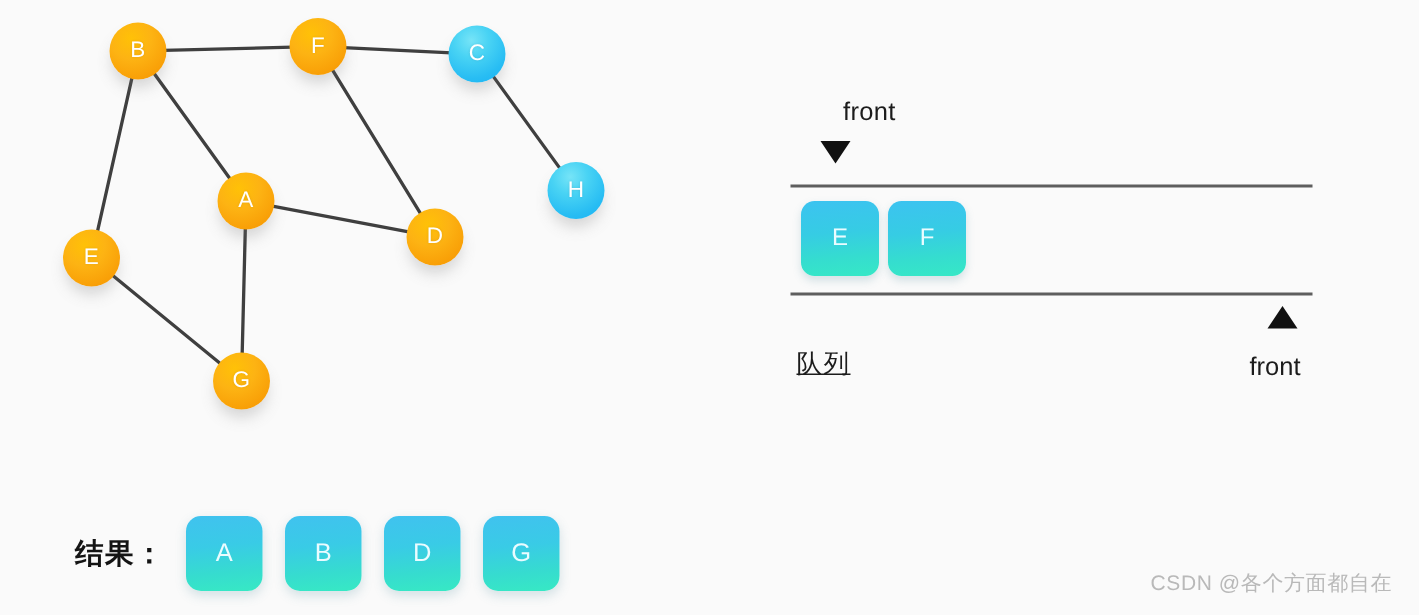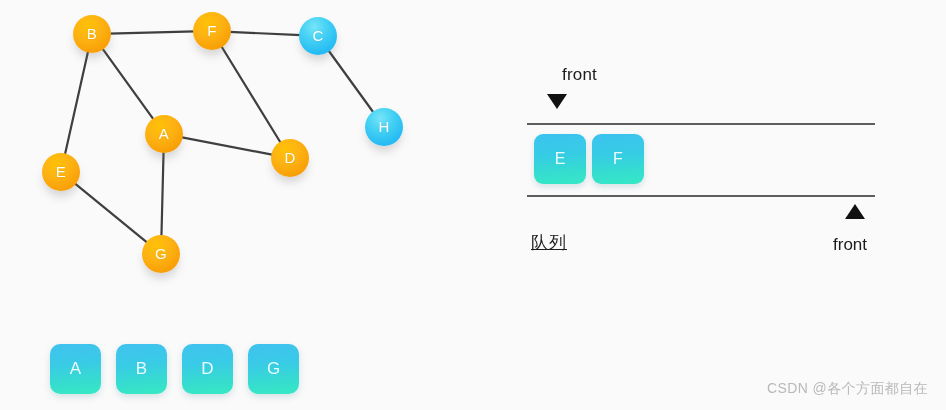--- a/index.html
+++ b/index.html
@@ -253,20 +253,21 @@
         </div>
       </div>
     <div class="rail" id="rail-bottom"></div>
 
     <div id="rear-arrow"></div>
     <div id="rear-label">front</div>
     <div id="queue-caption">队列</div>
   </div>
 
   <div id="result-panel">
+    <div id="result-label">结果：</div>
     <div id="result-cells">
         <div class="result-cell">
           <span>A</span>
         </div>
         <div class="result-cell">
           <span>B</span>
         </div>
         <div class="result-cell">
           <span>D</span>
         </div>

